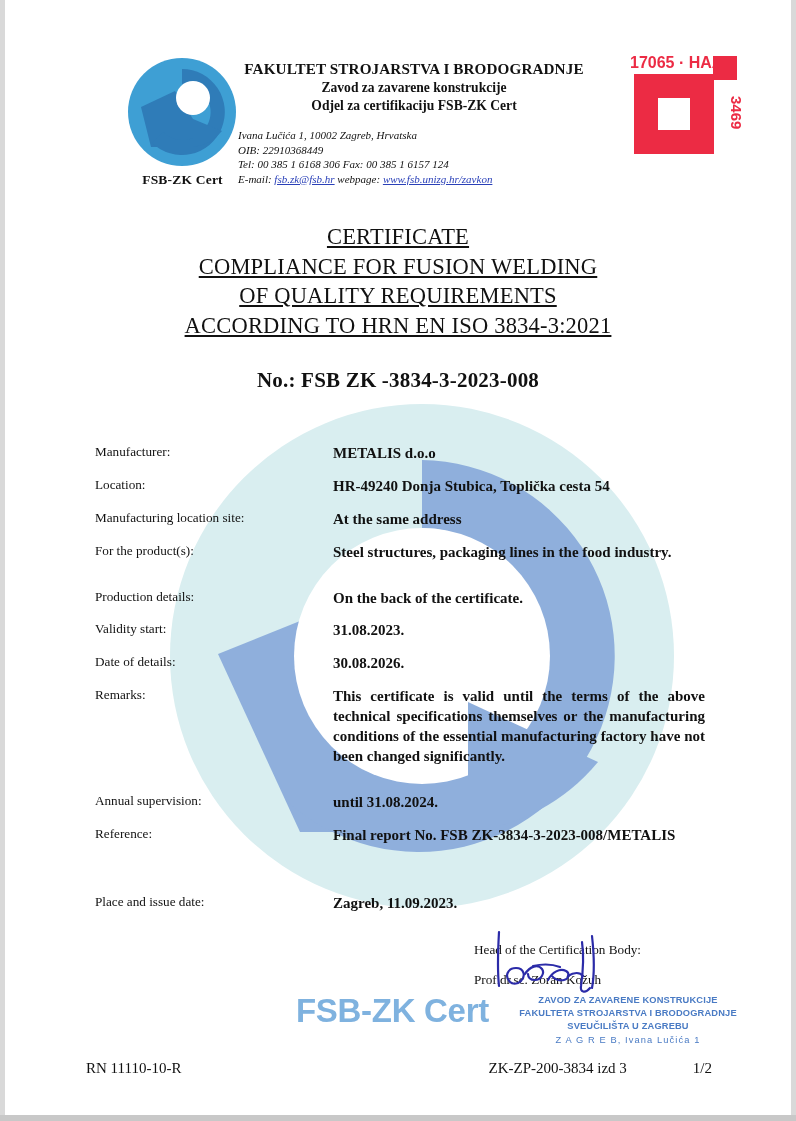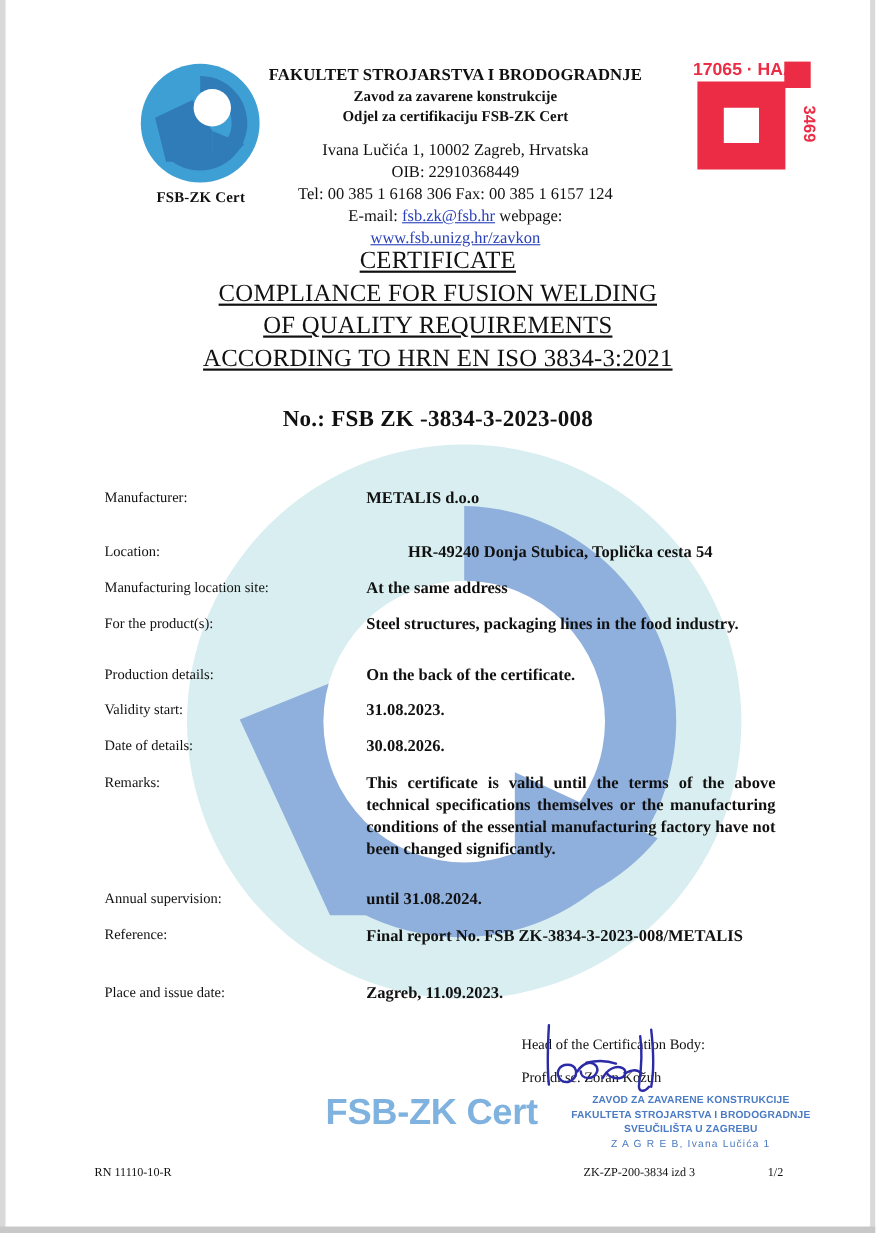--- a/index.html
+++ b/index.html
@@ -67,23 +67,23 @@
   }
   .org-l2, .org-l3 {
     font-weight: bold;
     font-size: 13.6px;
     margin-top: 2px;
   }
   #contact-block {
     position: absolute;
     left: 238px; top: 128px;
     width: 352px;
-    text-align: center;
-    font-size: 15px;
+    font-size: 11px;
     line-height: 1.33;
+    font-style: italic;
   }
   .link-blue { color: #2a40b8; text-decoration: underline; }
 
   
   #haa-mark {
     position: absolute;
     left: 628px; top: 48px;
     width: 128px; height: 130px;
   }
   #haa-mark svg { display:block; width:100%; height:100%; }
@@ -198,21 +198,21 @@
     letter-spacing: -.3px;
     white-space: nowrap;
   }
 
   
   #footer {
     position: absolute;
     left: 86px; top: 1060px;
     width: 626px;
     z-index: 3;
-    font-size: 11px;
+    font-size: 15px;
     display: flex;
     justify-content: space-between;
   }
   #footer .fr { display: flex; }
   #footer .fr-doc { margin-right: 66px; }
 
   
   #scan-edge-l, #scan-edge-r, #scan-edge-b {
     position: absolute; z-index: 6; pointer-events: none;
   }
@@ -283,21 +283,21 @@
     <div class="tline">ACCORDING TO HRN EN ISO 3834-3:2021</div>
   </div>
 
   <div id="cert-no">No.: FSB ZK -3834-3-2023-008</div>
 
   <div id="fields">
       <div class="frow">
         <div class="fkey">Manufacturer:</div>
         <div class="fval">METALIS d.o.o</div>
       </div>
-      <div class="frow" style="margin-top: 30px; gap: 38px;">
+      <div class="frow" style="margin-top: 14px;">
         <div class="fkey">Location:</div>
         <div class="fval">HR-49240 Donja Stubica, Toplička cesta 54</div>
       </div>
       <div class="frow" style="margin-top: 14px;">
         <div class="fkey">Manufacturing location site:</div>
         <div class="fval">At the same address</div>
       </div>
       <div class="frow" style="margin-top: 14px;">
         <div class="fkey">For the product(s):</div>
         <div class="fval">Steel structures, packaging lines in the food industry.</div>

